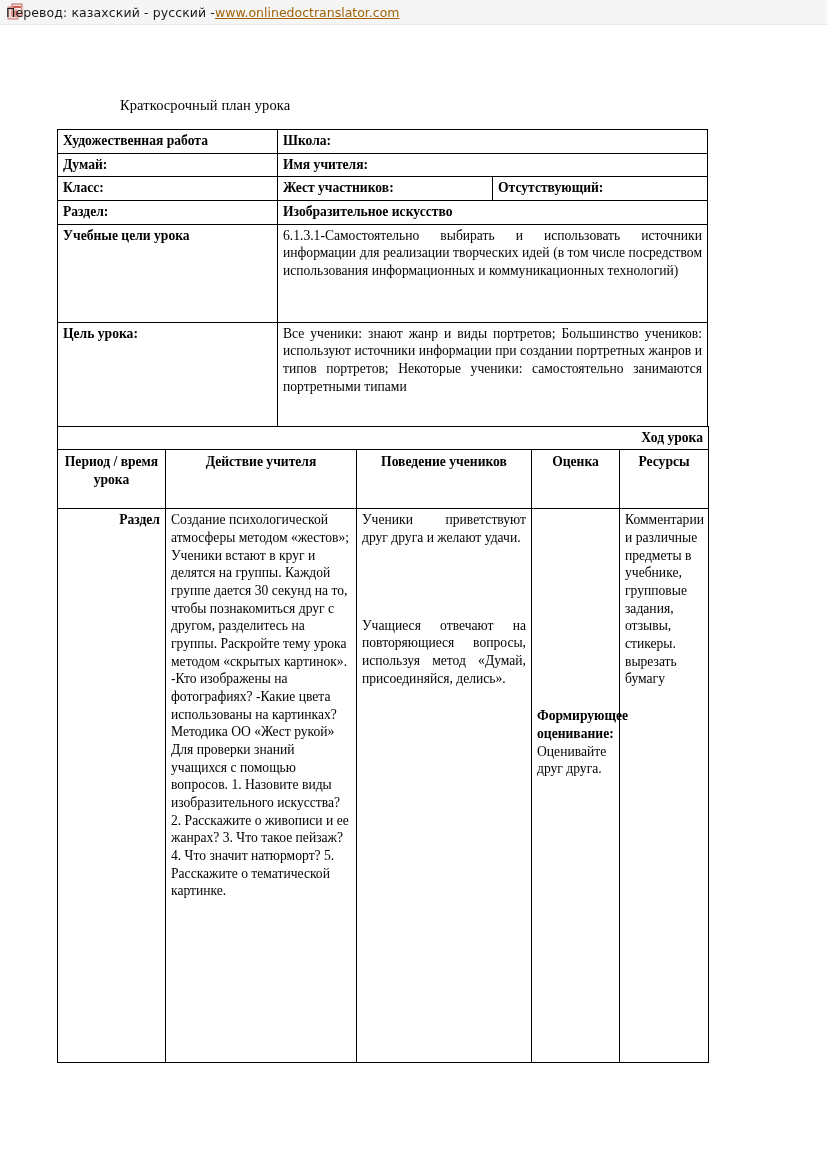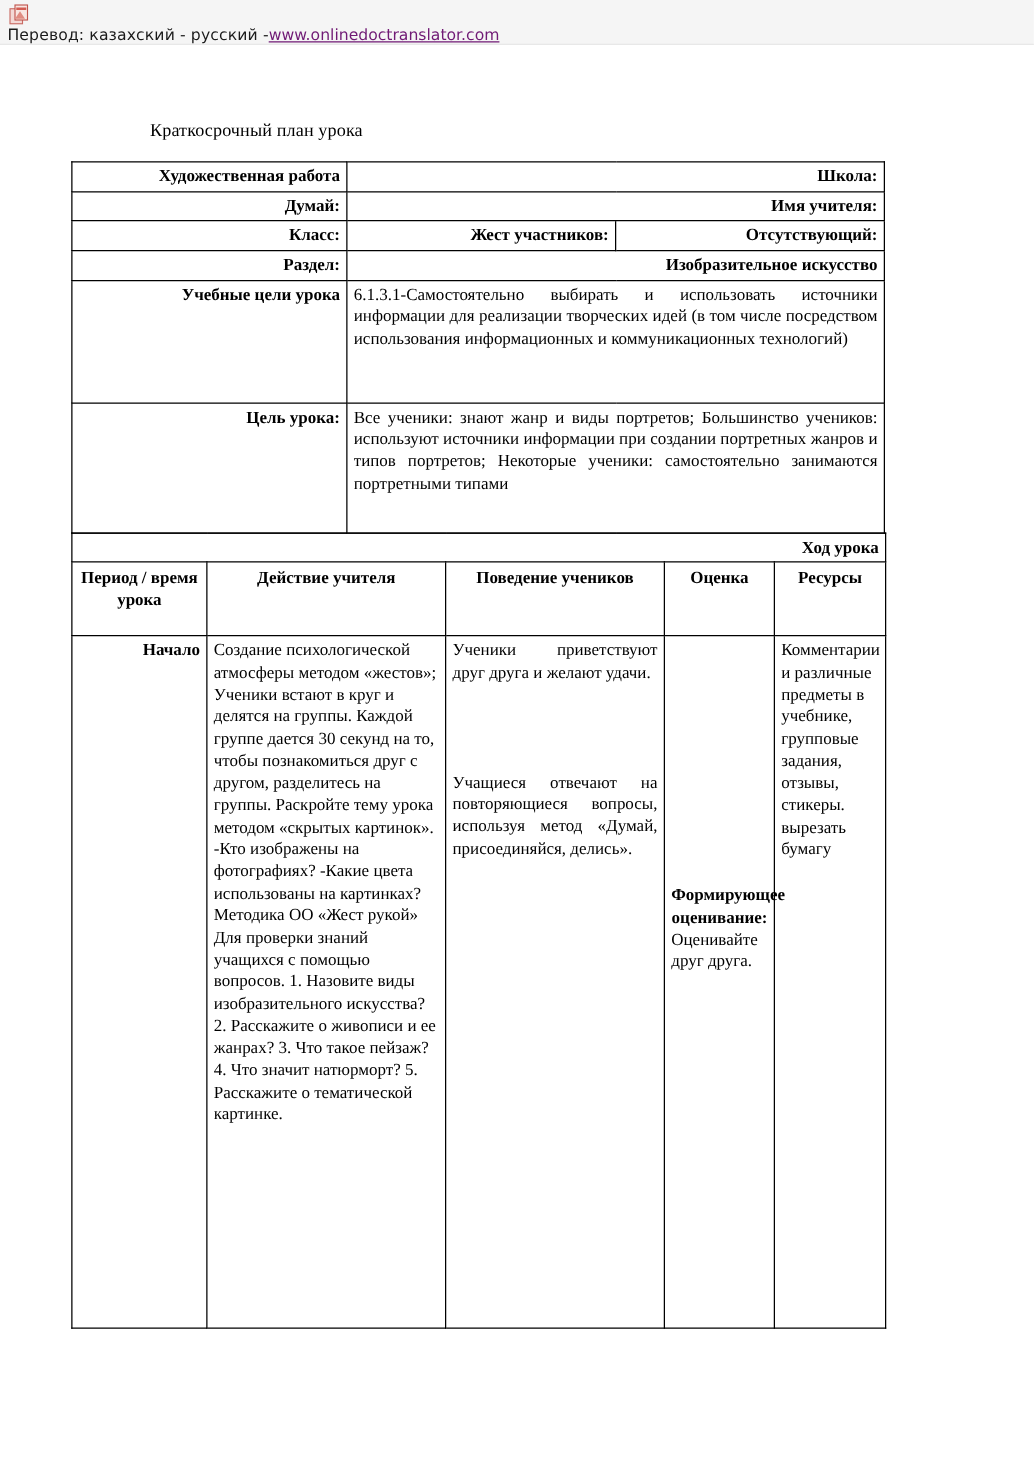--- a/index.html
+++ b/index.html
@@ -14,25 +14,25 @@
     font-family: "Liberation Serif", "DejaVu Serif", serif;
     color: #000;
     overflow: hidden;
   }
 
   
   #translator-bar {
     position: absolute;
     left: 0; top: 0;
     width: 827px;
-    height: 36px;
+    height: 25px;
     background: #f5f5f5;
     border-bottom: 1px solid #e8e8e8;
     display: flex;
-    align-items: flex-end;
+    align-items: center;
     box-sizing: border-box;
     padding-left: 6px;
   }
   #translator-logo {
     position: absolute;
     left: 7px;
     top: 3px;
     width: 17px;
     height: 17px;
     z-index: 1;
@@ -42,21 +42,21 @@
     z-index: 2;
     font-family: "DejaVu Sans", "Liberation Sans", sans-serif;
     font-size: 12.5px;
     color: #1a1a1a;
     letter-spacing: 0.1px;
     white-space: nowrap;
   }
   #translator-link {
     font-family: "DejaVu Sans", "Liberation Sans", sans-serif;
     font-size: 12.5px;
-    color: #701a75;
+    color: #a16207;
     text-decoration: underline;
     white-space: nowrap;
     position: relative;
     z-index: 2;
   }
 
   
   #doc {
     position: absolute;
     left: 0;
@@ -79,21 +79,21 @@
     width: 651px;
     table-layout: fixed;
   }
   table.doc-table td {
     border: 1px solid #000;
     padding: 2px 5px 3px 5px;
     font-size: 13.6px;
     line-height: 1.30;
     vertical-align: top;
   }
-  .b { font-weight: bold; text-align: right; }
+  .b { font-weight: bold; }
   .just { text-align: justify; text-align-last: left; }
   .ctr { text-align: right; }
 
   
   #info-table { margin-top: 15px; }
 
   
   #proc-table { margin-top: -1px; }
   #proc-table td { vertical-align: top; }
   #proc-table td.colhead {
@@ -164,21 +164,21 @@
         <td class="b ctr" colspan="5">Ход урока</td>
       </tr>
       <tr>
         <td class="colhead" style="height:52px">Период / время урока</td>
         <td class="colhead">Действие учителя</td>
         <td class="colhead">Поведение учеников</td>
         <td class="colhead">Оценка</td>
         <td class="colhead">Ресурсы</td>
       </tr>
       <tr>
-        <td class="b ctr" style="height:548px">Начало</td>
+        <td class="b ctr" style="height:548px">Раздел</td>
         <td>Создание психологической атмосферы методом «жестов»; Ученики встают в круг и делятся на группы. Каждой группе дается 30 секунд на то, чтобы познакомиться друг с другом, разделитесь на группы. Раскройте тему урока методом «скрытых картинок». -Кто изображены на фотографиях? -Какие цвета использованы на картинках? Методика ОО «Жест рукой» Для проверки знаний учащихся с помощью вопросов. 1. Назовите виды изобразительного искусства? 2. Расскажите о живописи и ее жанрах? 3. Что такое пейзаж? 4. Что значит натюрморт? 5. Расскажите о тематической картинке.</td>
         <td>
           <div class="just">Ученики приветствуют друг друга и желают удачи.</div>
           <div style="height:70px"></div>
           <div class="just">Учащиеся отвечают на повторяющиеся вопросы, используя метод «Думай, присоединяйся, делись».</div>
         </td>
         <td>
           <div style="height:196px"></div>
           <div class="b">Формирующее оценивание:</div>
           <div class="just">Оценивайте друг друга.</div>

